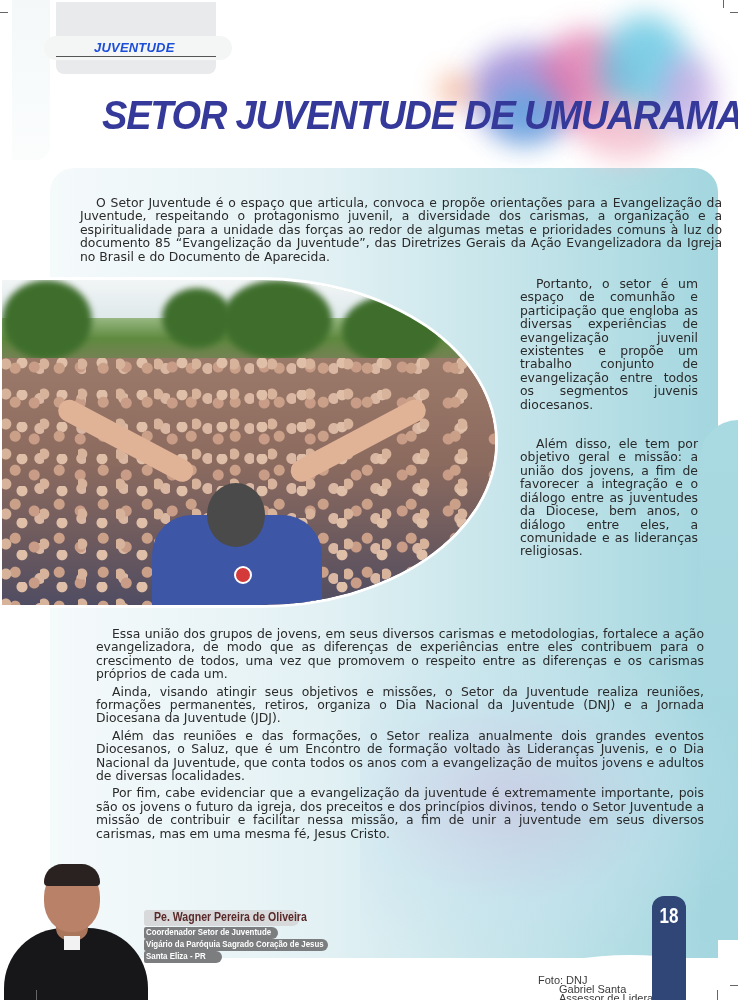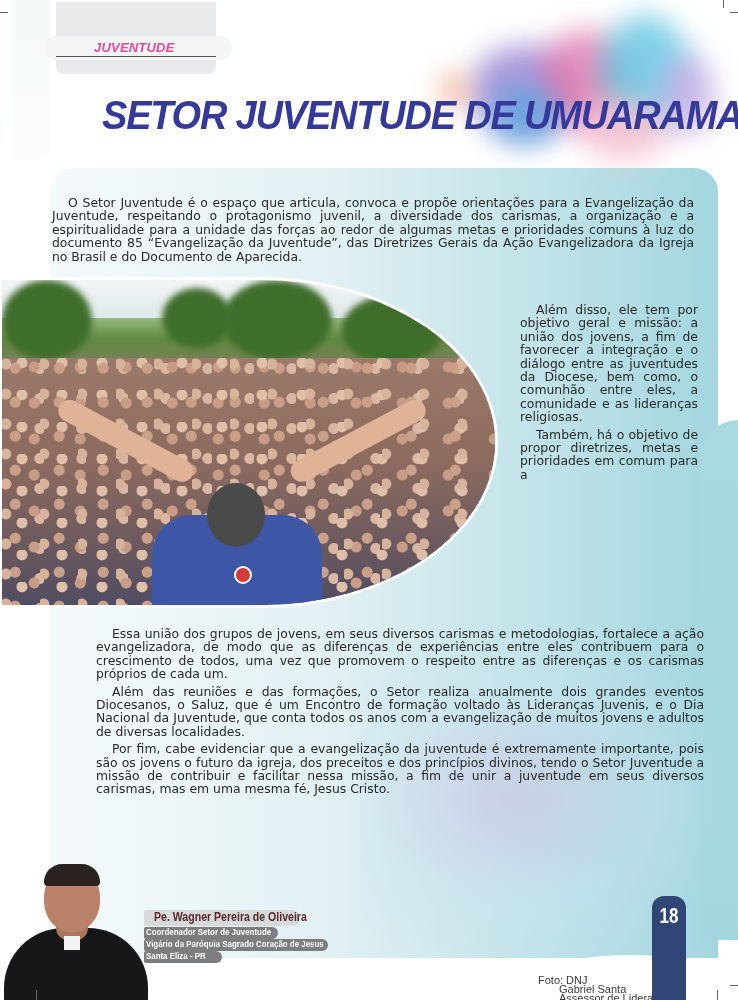--- a/index.html
+++ b/index.html
@@ -10,42 +10,42 @@
 
   
   .left-strip { position: absolute; left: 12px; top: 0; width: 38px; height: 160px; background: linear-gradient(180deg,#f4f8f9,#fbfdfd); border-radius: 0 0 14px 0; }
 
   
   .crop { position: absolute; background: #666; }
 
   
   .section-tab { position: absolute; left: 56px; top: 2px; width: 160px; height: 72px; background: #e9eaeb; border-radius: 0 0 8px 8px; }
   .section-pill { position: absolute; left: 44px; top: 36px; width: 188px; height: 24px; background: #f4f5f5; border-radius: 12px; }
-  .section-label { position: absolute; left: 94px; top: 40px; font-family: "Liberation Sans", sans-serif; font-weight: bold; font-style: italic; font-size: 13px; color: #ec4899; letter-spacing: 0.2px; }
+  .section-label { position: absolute; left: 94px; top: 40px; font-family: "Liberation Sans", sans-serif; font-weight: bold; font-style: italic; font-size: 13px; color: #1d4ed8; letter-spacing: 0.2px; }
   .section-rule { position: absolute; left: 56px; top: 56px; width: 160px; height: 1px; background: #555; }
 
   
   .splash { position: absolute; left: 430px; top: 5px; width: 290px; height: 165px; }
   .blob { position: absolute; border-radius: 50%; filter: blur(14px); opacity: 0.75; }
 
   .title { position: absolute; left: 102px; top: 92px; width: 560px; font-family: "Liberation Sans", sans-serif; font-weight: bold; font-style: italic; font-size: 38px; color: #35399a; letter-spacing: -1.2px; transform: scaleY(1.08); transform-origin: top left; white-space: nowrap; }
 
   
   .teal-panel { position: absolute; left: 50px; top: 168px; width: 668px; height: 790px; border-radius: 24px 24px 0 0;
     background: linear-gradient(90deg, #f5fafb 0%, #e3f1f4 40%, #bfe2e8 75%, #a3d6df 100%); }
   .teal-right-ext { position: absolute; left: 700px; top: 420px; width: 38px; height: 520px; background: linear-gradient(180deg,#a9d9e1,#a3d6df); border-radius: 38px 0 0 0; }
   .lower-wash { position: absolute; left: 360px; top: 640px; width: 380px; height: 320px;
     background: radial-gradient(ellipse at 40% 50%, rgba(205,190,225,0.55) 0%, rgba(200,225,240,0.35) 45%, rgba(163,214,223,0) 75%); }
   .white-curve { position: absolute; left: 480px; top: 955px; width: 300px; height: 120px; background: #fff; border-radius: 50% 50% 0 0; }
   .white-bottom-left { position: absolute; left: 0; top: 958px; width: 738px; height: 42px; background: #fff; }
 
   .body-text { font-family: "DejaVu Sans", sans-serif; font-size: 12.4px; line-height: 13.4px; color: #2a2a2a; text-align: justify; }
   .indent { text-indent: 16px; }
 
-  .intro { position: absolute; left: 52px; top: 196px; width: 642px; }
+  .intro { position: absolute; left: 80px; top: 196px; width: 642px; }
 
   
   .photo { position: absolute; left: 2px; top: 277px; width: 496px; height: 331px; border-radius: 0 48% 48% 0 / 0 50% 50% 0; overflow: hidden; border: 3px solid #fff; border-left: none;
     background: linear-gradient(180deg, #e9f0f2 0%, #b8d3a9 8%, #5f8a3f 18%, #7b7f5a 26%, #8a6d5c 34%, #a77f6b 48%, #8f6a5c 62%, #6b5c6a 80%, #4b4f78 100%); }
   .photo .sky { position: absolute; left: 0; top: 0; width: 100%; height: 38px; background: linear-gradient(180deg,#f2f5f6,#dfe9ea); }
   .photo .tree { position: absolute; border-radius: 50%; background: #3f6e2c; filter: blur(3px); }
   .photo .crowd { position: absolute; left: 0; top: 78px; width: 100%; height: 260px;
     background:
       radial-gradient(circle at 10% 20%, #d7b39b 0 5px, transparent 6px),
       radial-gradient(circle at 30% 30%, #caa089 0 5px, transparent 6px),
@@ -134,29 +134,30 @@
     <div class="banner"></div>
     <div class="crowd"></div>
     <div class="arm-l"></div>
     <div class="arm-r"></div>
     <div class="shirt"></div>
     <div class="head"></div>
     <div class="badge"></div>
   </div>
 
   <div class="col-right">
+    <p class="body-text indent">Portanto, o setor é um espaço de comunhão e participação que engloba as diversas experiências de evangelização juvenil existentes e propõe um trabalho conjunto de evangelização entre todos os segmentos juvenis diocesanos.</p>
     <div class="gap-lg"></div>
     <div class="gap-lg"></div>
-    <p class="body-text indent">Além disso, ele tem por objetivo geral e missão: a união dos jovens, a fim de favorecer a integração e o diálogo entre as juventudes da Diocese, bem como, o comunhão entre eles, a comunidade e as lideranças religiosas.</p>
+    <p class="body-text indent">Além disso, ele tem por objetivo geral e missão: a união dos jovens, a fim de favorecer a integração e o diálogo entre as juventudes da Diocese, bem anos, o diálogo entre eles, a comunidade e as lideranças religiosas.</p>
     <div class="gap-sm"></div>
-    <p class="body-text indent">Também, há o objetivo de propor diretrizes, metas e prioridades em comum para a</p>
   </div>
 
   <div class="lower">
     <p class="body-text indent">Essa união dos grupos de jovens, em seus diversos carismas e metodologias, fortalece a ação evangelizadora, de modo que as diferenças de experiências entre eles contribuem para o crescimento de todos, uma vez que promovem o respeito entre as diferenças e os carismas próprios de cada um.</p>
+    <p class="body-text indent">Ainda, visando atingir seus objetivos e missões, o Setor da Juventude realiza reuniões, formações permanentes, retiros, organiza o Dia Nacional da Juventude (DNJ) e a Jornada Diocesana da Juventude (JDJ).</p>
     <p class="body-text indent">Além das reuniões e das formações, o Setor realiza anualmente dois grandes eventos Diocesanos, o Saluz, que é um Encontro de formação voltado às Lideranças Juvenis, e o Dia Nacional da Juventude, que conta todos os anos com a evangelização de muitos jovens e adultos de diversas localidades.</p>
     <p class="body-text indent">Por fim, cabe evidenciar que a evangelização da juventude é extremamente importante, pois são os jovens o futuro da igreja, dos preceitos e dos princípios divinos, tendo o Setor Juventude a missão de contribuir e facilitar nessa missão, a fim de unir a juventude em seus diversos carismas, mas em uma mesma fé, Jesus Cristo.</p>
   </div>
 
   <div class="author-photo">
     <div class="body"></div>
     <div class="neck"></div>
     <div class="collar"></div>
     <div class="face"></div>
     <div class="hair"></div>

